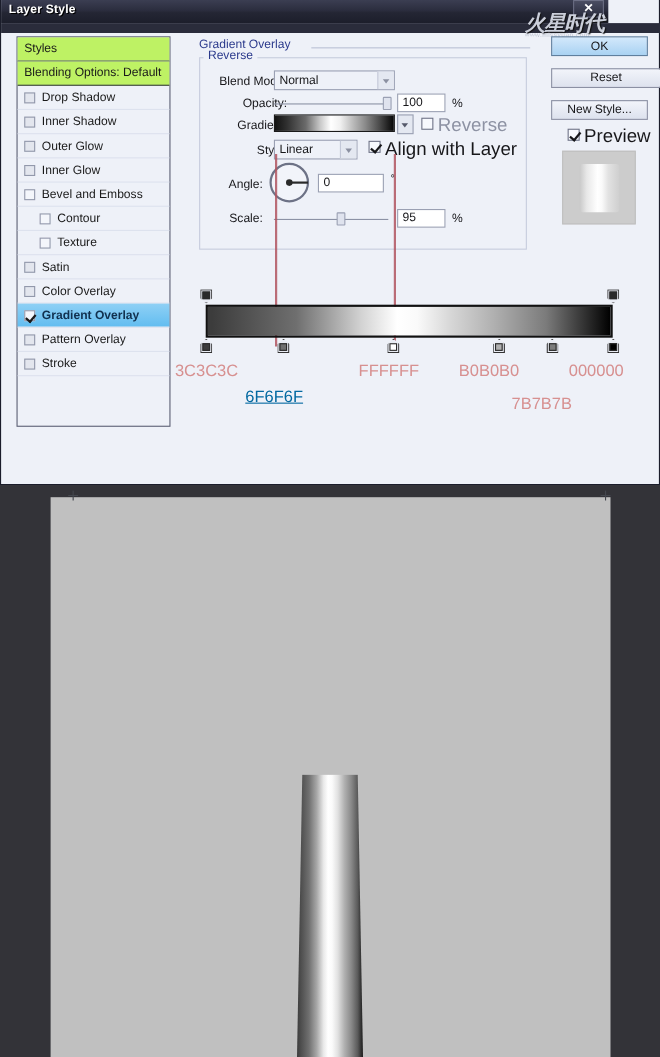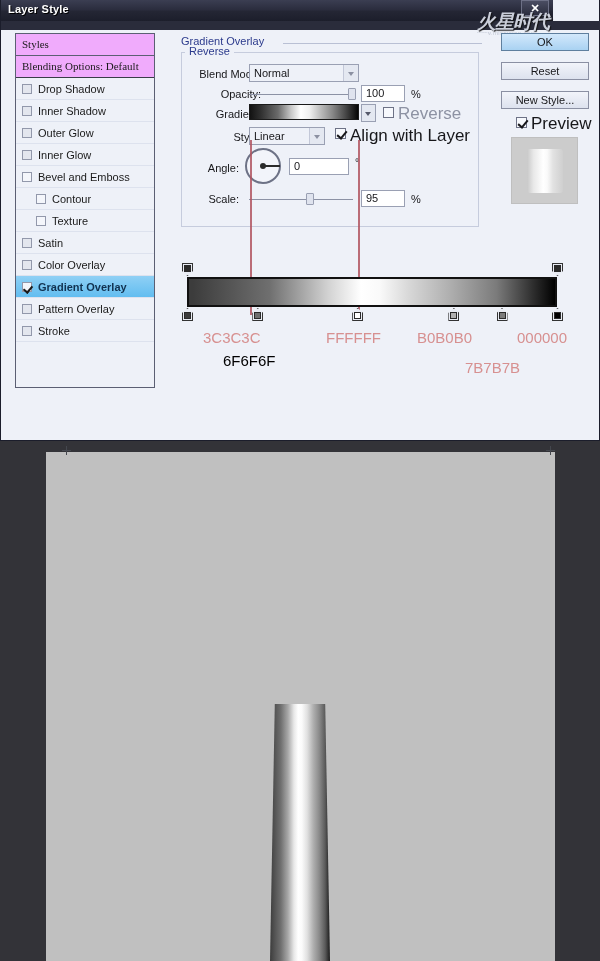--- a/index.html
+++ b/index.html
@@ -66,23 +66,22 @@
   #styles-panel {
     position: absolute; left: 14px; top: 33px;
     width: 140px; height: 355px;
     background: #eef1f8;
     border: 1px solid #5b5f73;
   }
   .sp-header {
     height: 22px; line-height: 21px;
     padding-left: 6px; font-size: 11px; color: #1a1a1a;
     border-bottom: 1px solid #5b5f73;
-    background: #f0abfc;
-    cursor: pointer;
-    font-family: Liberation Serif, serif;
+    background: #bef264;
+    cursor: pointer;
   }
   .sp-header.second { border-bottom: 1px solid #3a3c48; }
   .sp-row {
     height: 22px; line-height: 22px;
     font-size: 11px; color: #1a1a1a;
     padding-left: 6px;
     display: flex; align-items: center;
     border-bottom: 1px solid #dde2ee;
     cursor: pointer;
   }
@@ -429,21 +428,21 @@
     <div class="slider-thumb" style="left:133px; top:160px;"></div>
     <div class="numbox" style="left:188px; top:157px;">95</div>
     <div class="pct" style="left:238px; top:157px;">%</div>
   </div>
 
   <div style="position:absolute; left:500px; top:33px; width:88px; height:18px;
               background:linear-gradient(to bottom,#d3e8fb,#a9d2f2);
               border:1px solid #5f7f9e; font-size:11px; color:#17171a;
               text-align:center; line-height:16px;">OK</div>
 
-  <div style="position:absolute; left:500px; top:62px; width:88px; height:18px;
+  <div style="position:absolute; left:500px; top:62px; width:100px; height:18px;
               background:linear-gradient(to bottom,#f2f4fa,#dde2ee);
               border:1px solid #8b90a3; font-size:11px; color:#17171a;
               text-align:center; line-height:16px;">Reset</div>
 
   <div style="position:absolute; left:500px; top:91px; width:88px; height:18px;
               background:linear-gradient(to bottom,#f2f4fa,#dde2ee);
               border:1px solid #8b90a3; font-size:11px; color:#17171a;
               text-align:center; line-height:16px;">New Style...</div>
 
   <div class="chkbox on" style="left:515px; top:117px;"></div>
@@ -489,22 +488,22 @@
       <div class="stop stop-bot" style="left: 495.5px; top: 308px;">
         <span class="house"></span>
         <span class="box" style="background:#7b7b7b"></span>
       </div>
       <div class="stop stop-bot" style="left: 551px; top: 308px;">
         <span class="house"></span>
         <span class="box" style="background:#000000"></span>
       </div>
     </div>
   <div id="hex-layer">
-      <div class="hexlabel" style="left: 158px; top: 329px; color: rgb(215, 144, 144); margin-left: 44px;">3C3C3C</div>
-      <div class="hexlabel" style="left: 222px; top: 352px; color: #000000;">6F6F6F</div>
+      <div class="hexlabel" style="left: 158px; top: 329px; color: rgb(215, 144, 144);">3C3C3C</div>
+      <div class="hexlabel" style="left: 222px; top: 352px; color: #0369a1; text-decoration: underline;">6F6F6F</div>
       <div class="hexlabel" style="left: 325px; top: 329px; color: rgb(215, 144, 144);">FFFFFF</div>
       <div class="hexlabel" style="left: 416px; top: 329px; color: rgb(215, 144, 144);">B0B0B0</div>
       <div class="hexlabel" style="left: 464px; top: 359px; color: rgb(215, 144, 144);">7B7B7B</div>
       <div class="hexlabel" style="left: 516px; top: 329px; color: rgb(215, 144, 144);">000000</div>
     </div>
 </div>
 
 <div id="workspace">
   <div id="canvas">
     <div id="cylinder"></div>

